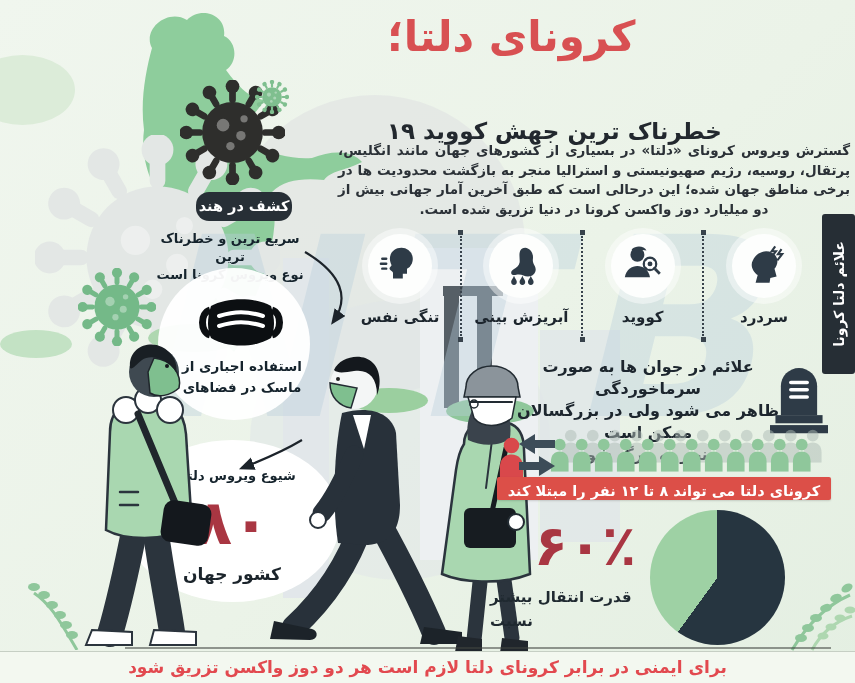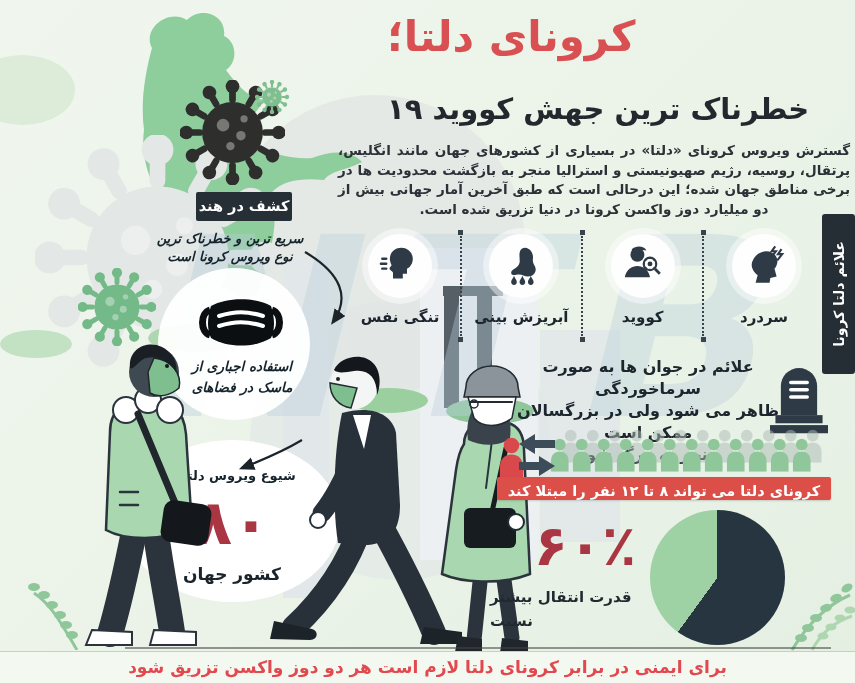--- a/index.html
+++ b/index.html
@@ -9,26 +9,26 @@
     font-family:"DejaVu Sans",sans-serif;direction:rtl;}
   .abs{position:absolute;}
   .fa{direction:rtl;}
   .c{text-align:center;}
   
   .bcirc{border-radius:50%;}
   .watermark{font-weight:900;color:#b9cfdc;opacity:.38;transform:skewX(-14deg);
     letter-spacing:26px;direction:ltr;line-height:1;pointer-events:none;}
   
   .title{font-size:42px;font-weight:900;color:#d85052;line-height:1.1;text-align:left;}
-  .subtitle{font-size:29px;font-weight:900;color:#22282e;text-align:left;}
+  .subtitle{font-size:23px;font-weight:900;color:#22282e;text-align:left;margin-top:26px;}
   .intro{font-size:13.5px;font-weight:700;color:#2b3137;line-height:19.5px;text-align:justify;text-align-last:center;}
   
   .badge{background:#272f36;color:#fff;font-size:14.5px;font-weight:800;
-    line-height:29px;text-align:center;border-radius:2px;}
-  .note{font-size:13px;font-weight:800;color:#15232c;line-height:18px;font-style:italic;}
+    line-height:29px;text-align:center;border-radius:13px;}
+  .note{font-size:13px;font-weight:800;color:#15232c;line-height:18px;}
   
   .symp-row{display:flex;justify-content:space-between;align-items:flex-start;}
   .symp{width:104px;display:flex;flex-direction:column;align-items:center;}
   .symp .disc{width:64px;height:64px;border-radius:50%;background:#fdfefd;
     display:flex;align-items:center;justify-content:center;box-shadow:0 0 0 6px rgba(255,255,255,.45);}
   .symp .lbl{margin-top:10px;font-size:15px;font-weight:900;color:#1c252d;}
   .sep{width:0;height:100px;border-left:2.5px dotted #38434c;margin-top:2px;position:relative;}
   .sep::before,.sep::after{content:"";position:absolute;left:-3.5px;width:5px;height:5px;background:#38434c;}
   .sep::before{top:-6px;} .sep::after{bottom:-6px;}
   .ribbon{background:#262e35;border-radius:3px;display:flex;align-items:center;justify-content:center;}

